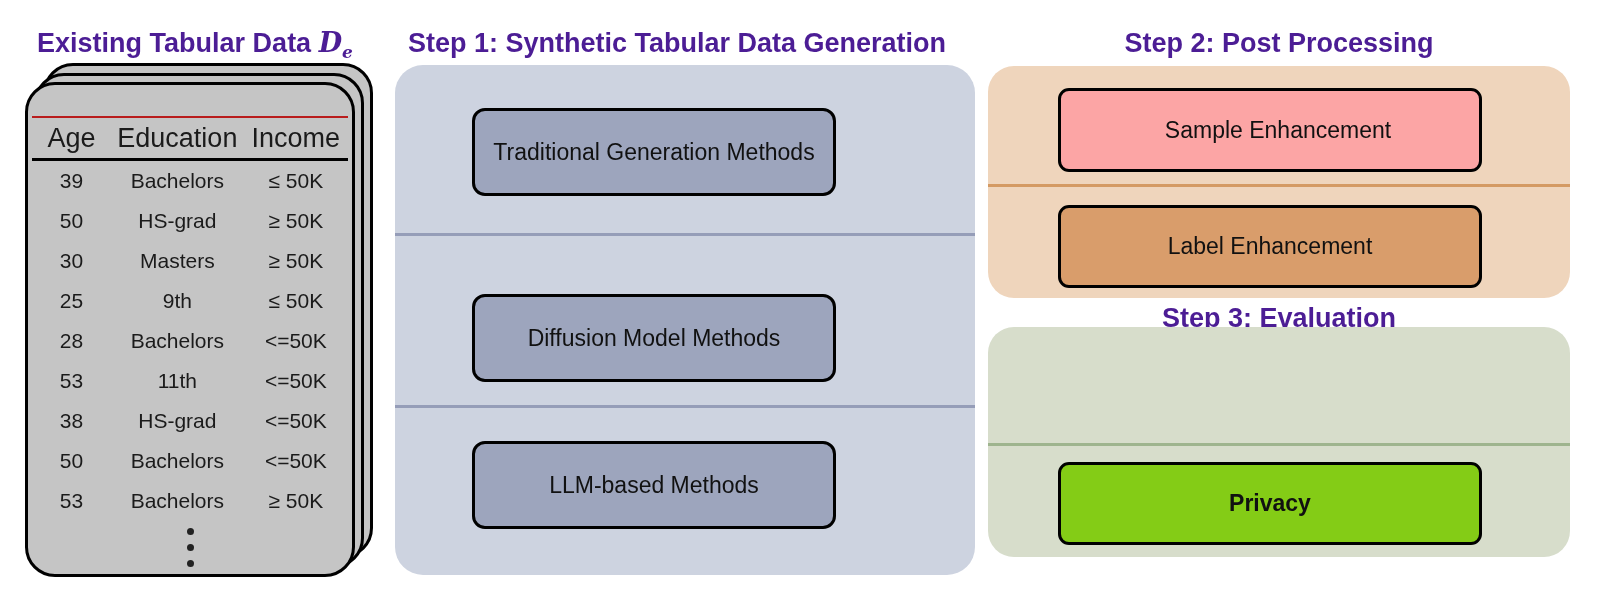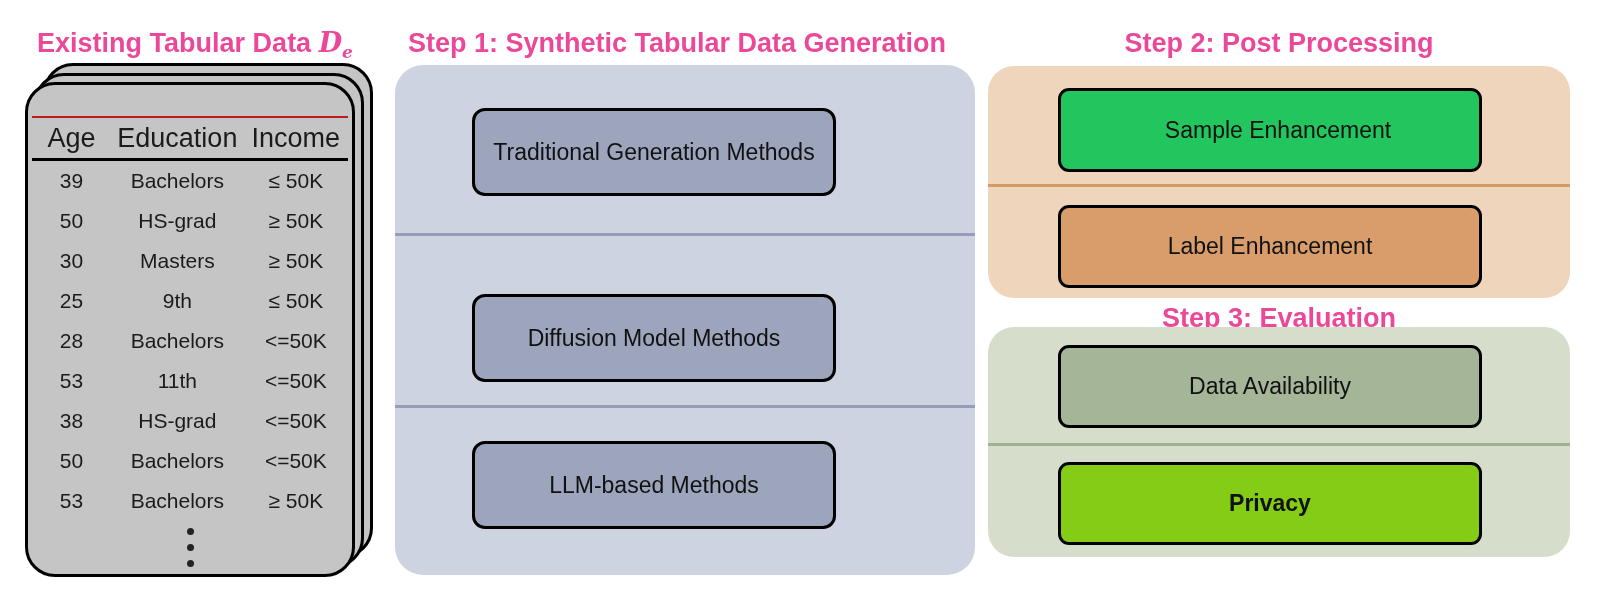--- a/index.html
+++ b/index.html
@@ -2,21 +2,21 @@
 <html><head>
 <meta charset="utf-8">
 <style>
   html,body{margin:0;padding:0;background:#ffffff;}
   .canvas{
     position:relative;width:1600px;height:605px;background:#ffffff;overflow:hidden;
     font-family:"Liberation Sans","DejaVu Sans",sans-serif;color:#1b1b1b;
   }
   
   .fig-title{
-    position:absolute;top:27px;font-size:27px;font-weight:bold;color:#ec4899;
+    position:absolute;top:27px;font-size:27px;font-weight:bold;color:#4c1d95;
     text-align:center;line-height:32px;white-space:nowrap;
   }
   .t-left{left:10px;width:370px;}
   .t-step1{left:382px;width:590px;}
   .t-step2{left:988px;width:582px;}
   .t-step3{left:988px;width:582px;top:302px;}
   .math-d{font-family:"DejaVu Serif","Liberation Serif",serif;font-style:italic;font-weight:bold;}
   .math-d sub{font-size:17px;}
   
   .card{
@@ -133,32 +133,29 @@
       <span>Diffusion Model Methods</span>
     </div>
     <div class="mbox s1box s1b3" style="background-color: rgb(157, 165, 189);">
       <span>LLM-based Methods</span>
     </div>
   </div>
 
   <div class="fig-title t-step2">Step 2: Post Processing</div>
   <div class="panel p-step2" style="background-color: rgb(239, 213, 188);">
     <div class="divider s2-d1" style="background-color: rgb(212, 154, 99);"></div>
-    <div class="mbox rbox s2b1" style="background-color: #22c55e; padding-left: 16px;">
+    <div class="mbox rbox s2b1" style="background-color: #fca5a5; padding-left: 16px;">
       <span>Sample Enhancement</span>
     </div>
     <div class="mbox rbox s2b2" style="background-color: rgb(217, 157, 107);">
       <span>Label Enhancement</span>
     </div>
   </div>
 
   <div class="fig-title t-step3">Step 3: Evaluation</div>
   <div class="panel p-step3" style="background-color: rgb(215, 221, 203);">
     <div class="divider s3-d1" style="background-color: rgb(158, 180, 142);"></div>
-    <div class="mbox rbox s3b1" style="background-color: rgb(165, 181, 151);">
-      <span>Data Availability</span>
-    </div>
     <div class="mbox rbox s3b2" style="background-color: #84cc16; font-weight: bold;">
       <span>Privacy</span>
     </div>
   </div>
 
 </div>
 
 </body></html>

